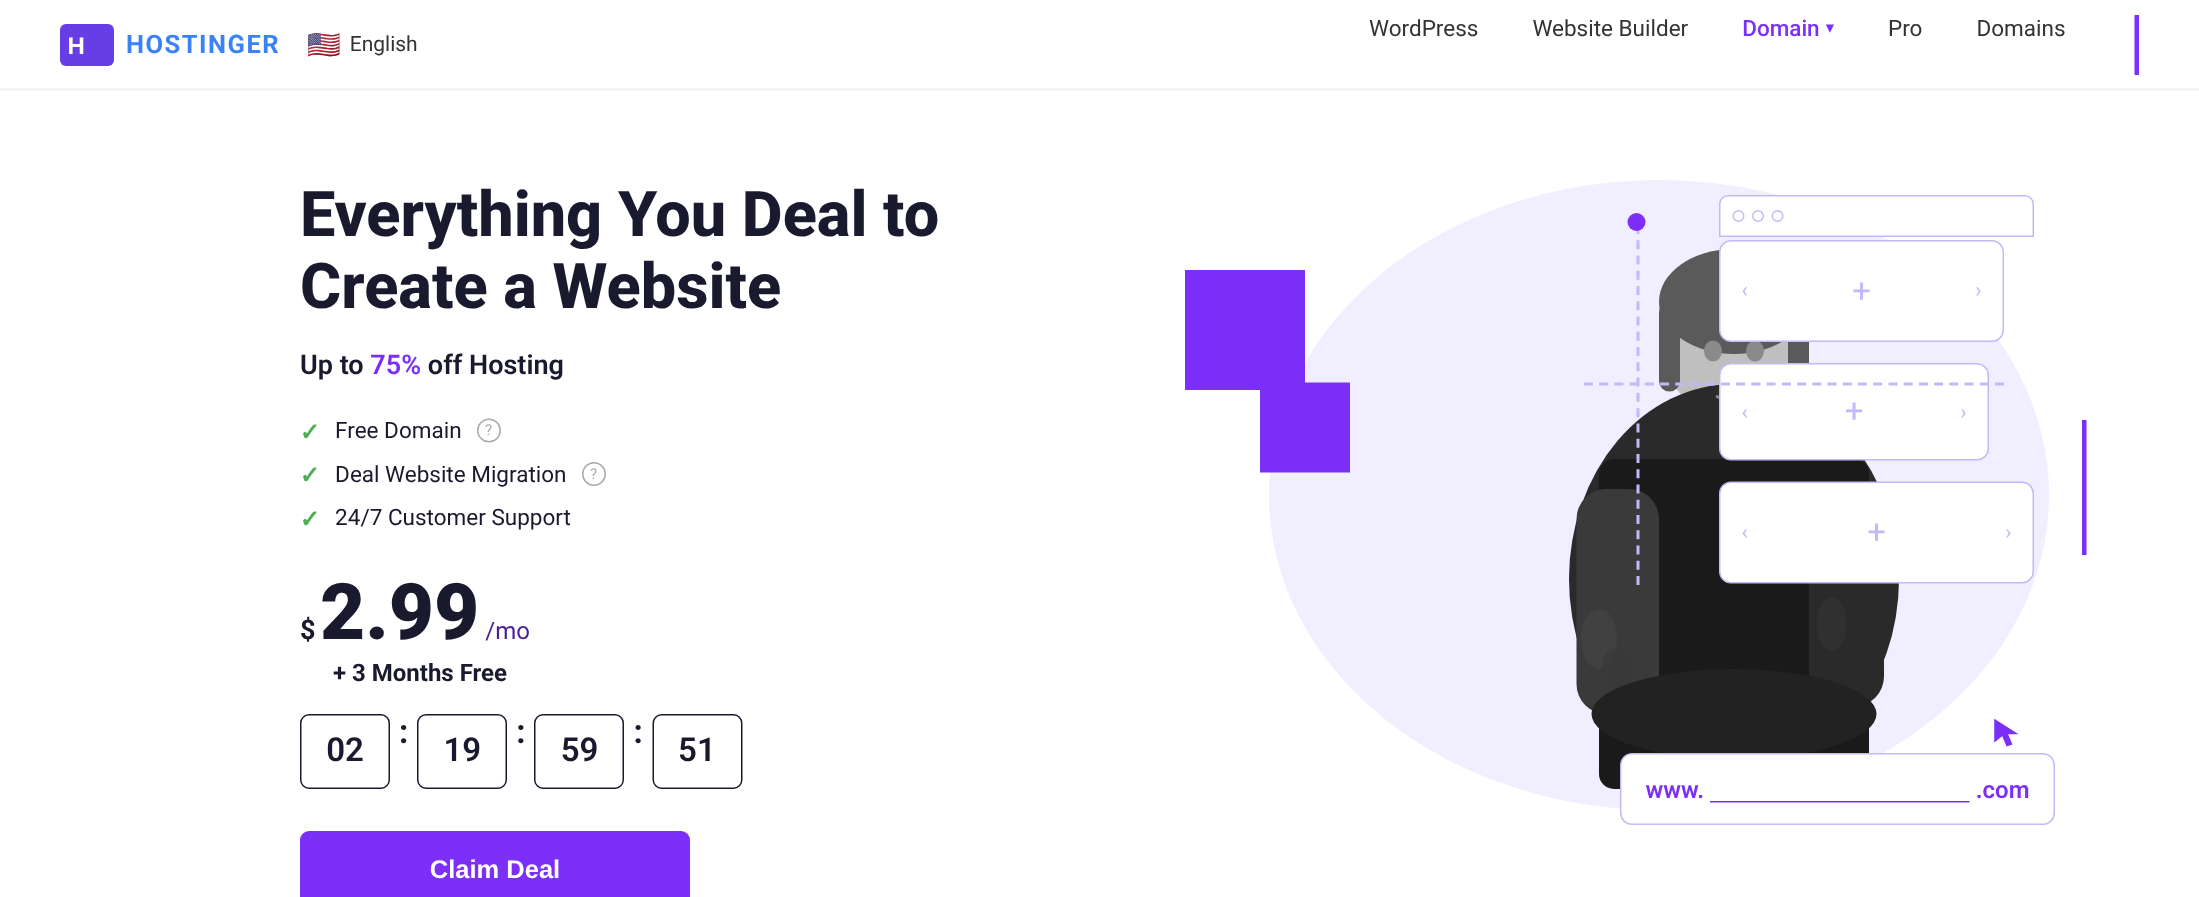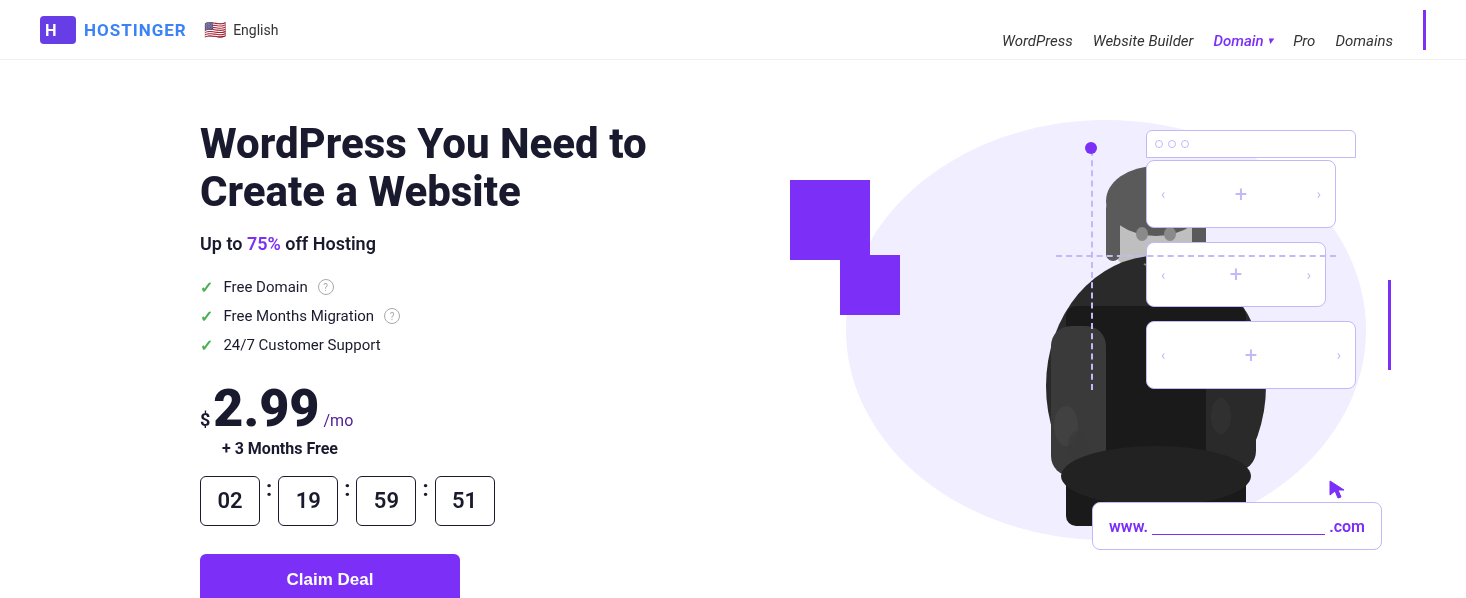--- a/index.html
+++ b/index.html
@@ -47,23 +47,22 @@
       gap: 6px;
       font-size: 14px;
       color: #333;
       cursor: pointer;
     }
     .flag {
       font-size: 18px;
     }
     .header-nav {
       display: flex;
-      align-items: flex-end;
-      gap: 20px;
-      font-style: italic;
+      align-items: flex-start;
+      gap: 36px;
     }
     .nav-item {
       font-size: 15px;
       color: #333;
       cursor: pointer;
       text-decoration: none;
       display: flex;
       align-items: center;
       gap: 4px;
     }
@@ -285,21 +284,21 @@
       background: #7b2ff7;
       right: -5px;
       top: 180px;
       z-index: 5;
     }
 
     
     .domain-bar {
       position: absolute;
       bottom: 50px;
-      right: 4px;
+      right: 16px;
       width: 290px;
       height: 48px;
       background: #fff;
       border: 1.5px solid #c5b8f8;
       border-radius: 8px;
       display: flex;
       align-items: center;
       padding: 0 16px;
       font-size: 16px;
       color: #7b2ff7;
@@ -352,37 +351,37 @@
     <a class="nav-item">Pro</a>
     <a class="nav-item">Domains</a>
     <div class="header-right-border"></div>
   </nav>
 </header>
 
 <main class="main">
 
   <div class="left-content">
     <h1 class="headline">
-      <span>WordPress You Need to</span><br>
+      <span>Everything You Deal to</span><br>
       <span>Create a Website</span>
     </h1>
 
     <p class="subheadline">
       <span>Up to </span><span class="highlight">75%</span><span> off Hosting</span>
     </p>
 
     <ul class="features">
       <li>
         <span class="check-icon">✓</span>
         <span>Free Domain</span>
         <span class="info-icon">?</span>
       </li>
       <li>
         <span class="check-icon">✓</span>
-        <span>Free Months Migration</span>
+        <span>Deal Website Migration</span>
         <span class="info-icon">?</span>
       </li>
       <li>
         <span class="check-icon">✓</span>
         <span>24/7 Customer Support</span>
       </li>
     </ul>
 
     <div class="price-section">
       <div class="price-row">

